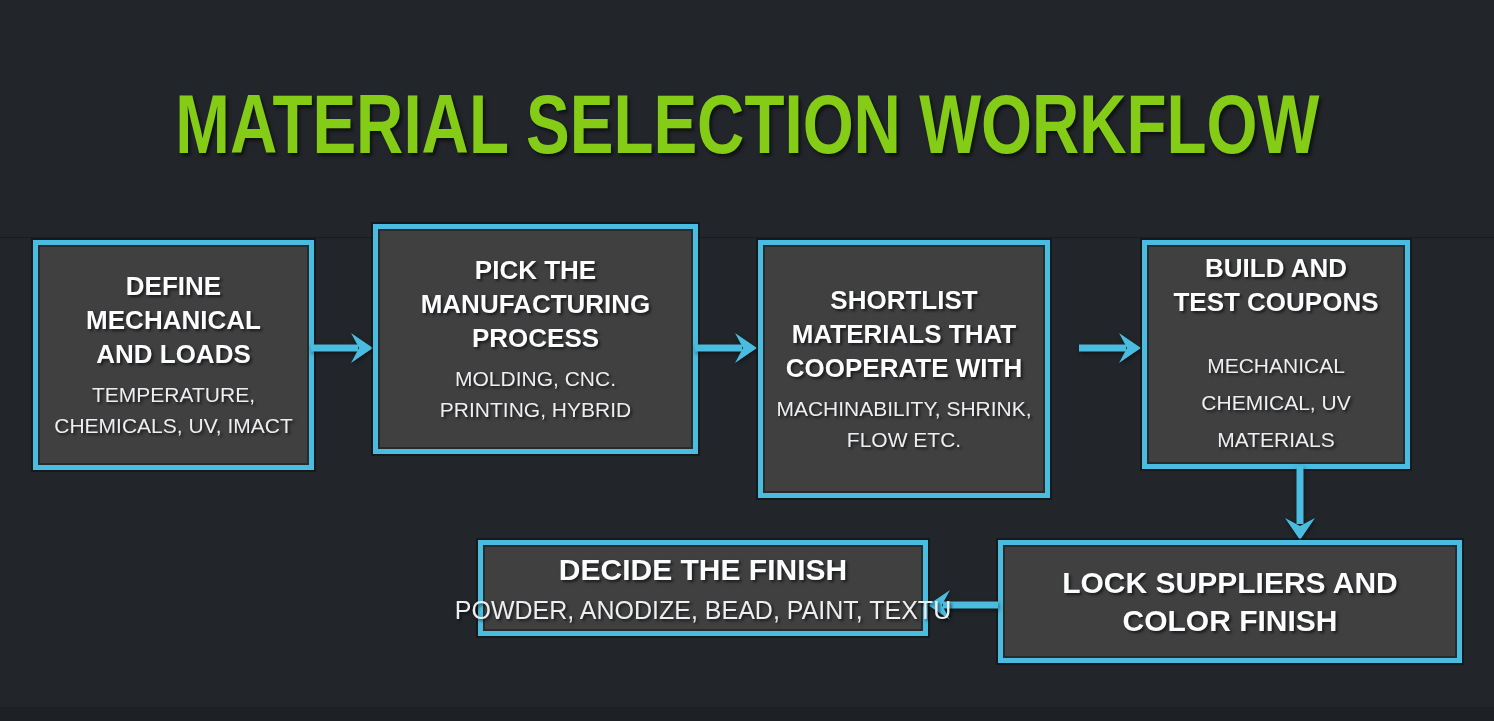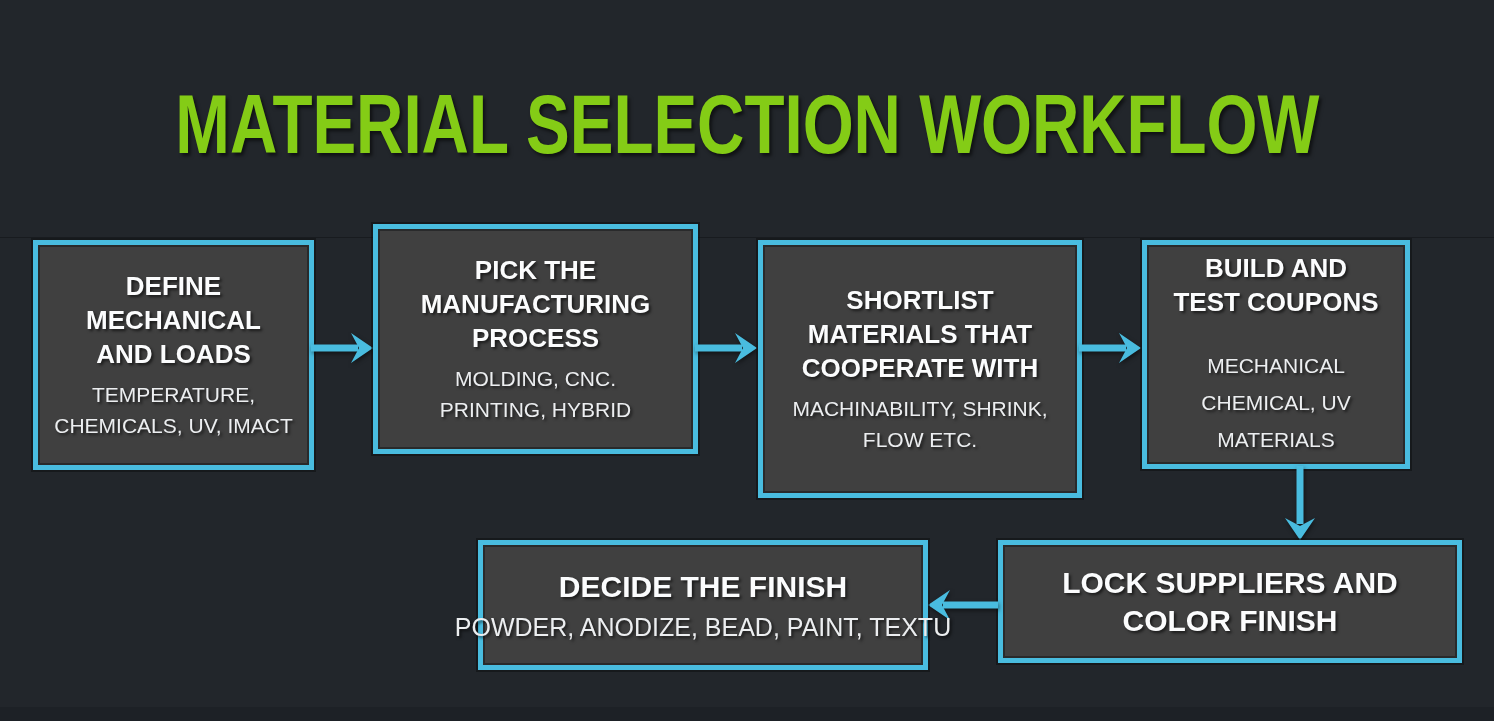--- a/index.html
+++ b/index.html
@@ -68,24 +68,24 @@
     font-weight: 400;
     font-size: 21px;
     line-height: 31px;
     margin-top: 8px;
     text-shadow: 2px 2px 3px rgba(0,0,0,0.6);
   }
   .hline, .sline { display: block; white-space: nowrap; }
 
   #box-define   { left: 33px;   top: 240px; width: 281px; height: 230px; }
   #box-pick     { left: 373px;  top: 224px; width: 325px; height: 230px; }
-  #box-shortlist{ left: 758px;  top: 240px; width: 324px; height: 258px; }
+  #box-shortlist{ left: 758px;  top: 240px; width: 292px; height: 258px; }
   #box-coupons  { left: 1142px; top: 240px; width: 268px; height: 229px; }
   #box-lock     { left: 998px;  top: 540px; width: 464px; height: 123px; }
-  #box-finish   { left: 478px;  top: 540px; width: 450px; height: 130px; align-items: center; }
+  #box-finish   { left: 478px;  top: 540px; width: 450px; height: 96px; align-items: center; }
 
   #box-coupons .box-subtext { line-height: 37px; margin-top: 28px; }
 
   #box-lock .box-heading, #box-finish .box-heading {
     font-size: 30px;
     line-height: 38px;
   }
   #box-finish .box-subtext { margin-top: 6px; font-size: 25px; }
 
   .arrow {

